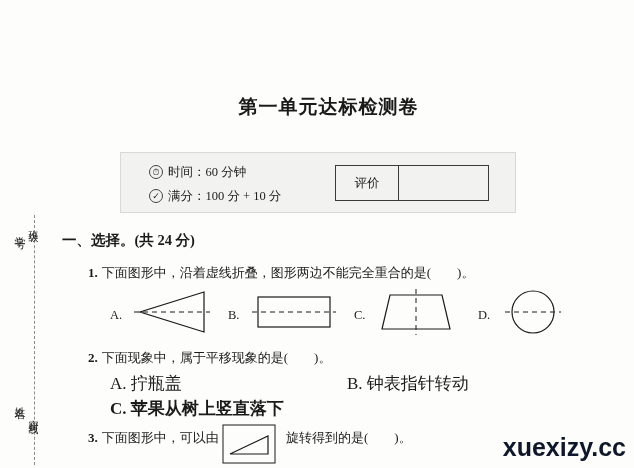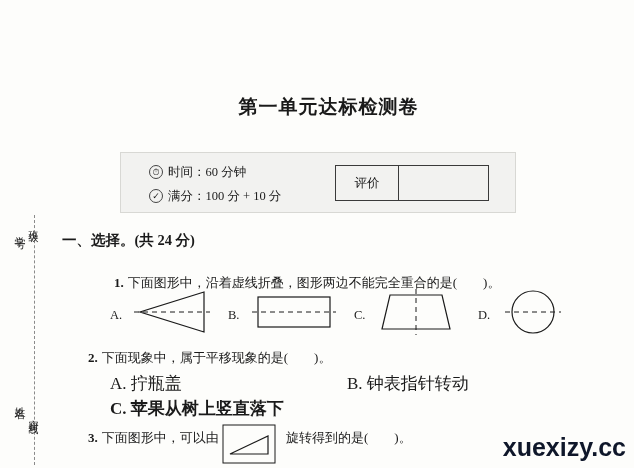--- a/index.html
+++ b/index.html
@@ -133,21 +133,21 @@
     top: 231px;
     font-size: 14.5px;
     font-weight: bold;
   }
 
   .q {
     position: absolute;
     font-size: 13px;
     line-height: 1.5;
   }
-  .q1 { left: 88px; top: 273px; margin-left: 26px; }
+  .q1 { left: 88px; top: 263px; }
   .q2 { left: 88px; top: 348px; }
   .q3 { left: 88px; top: 428px; }
   .qnum { font-weight: bold; margin-right: 4px; }
 
   .opt {
     position: absolute;
     font-size: 17px;
   }
 
   

